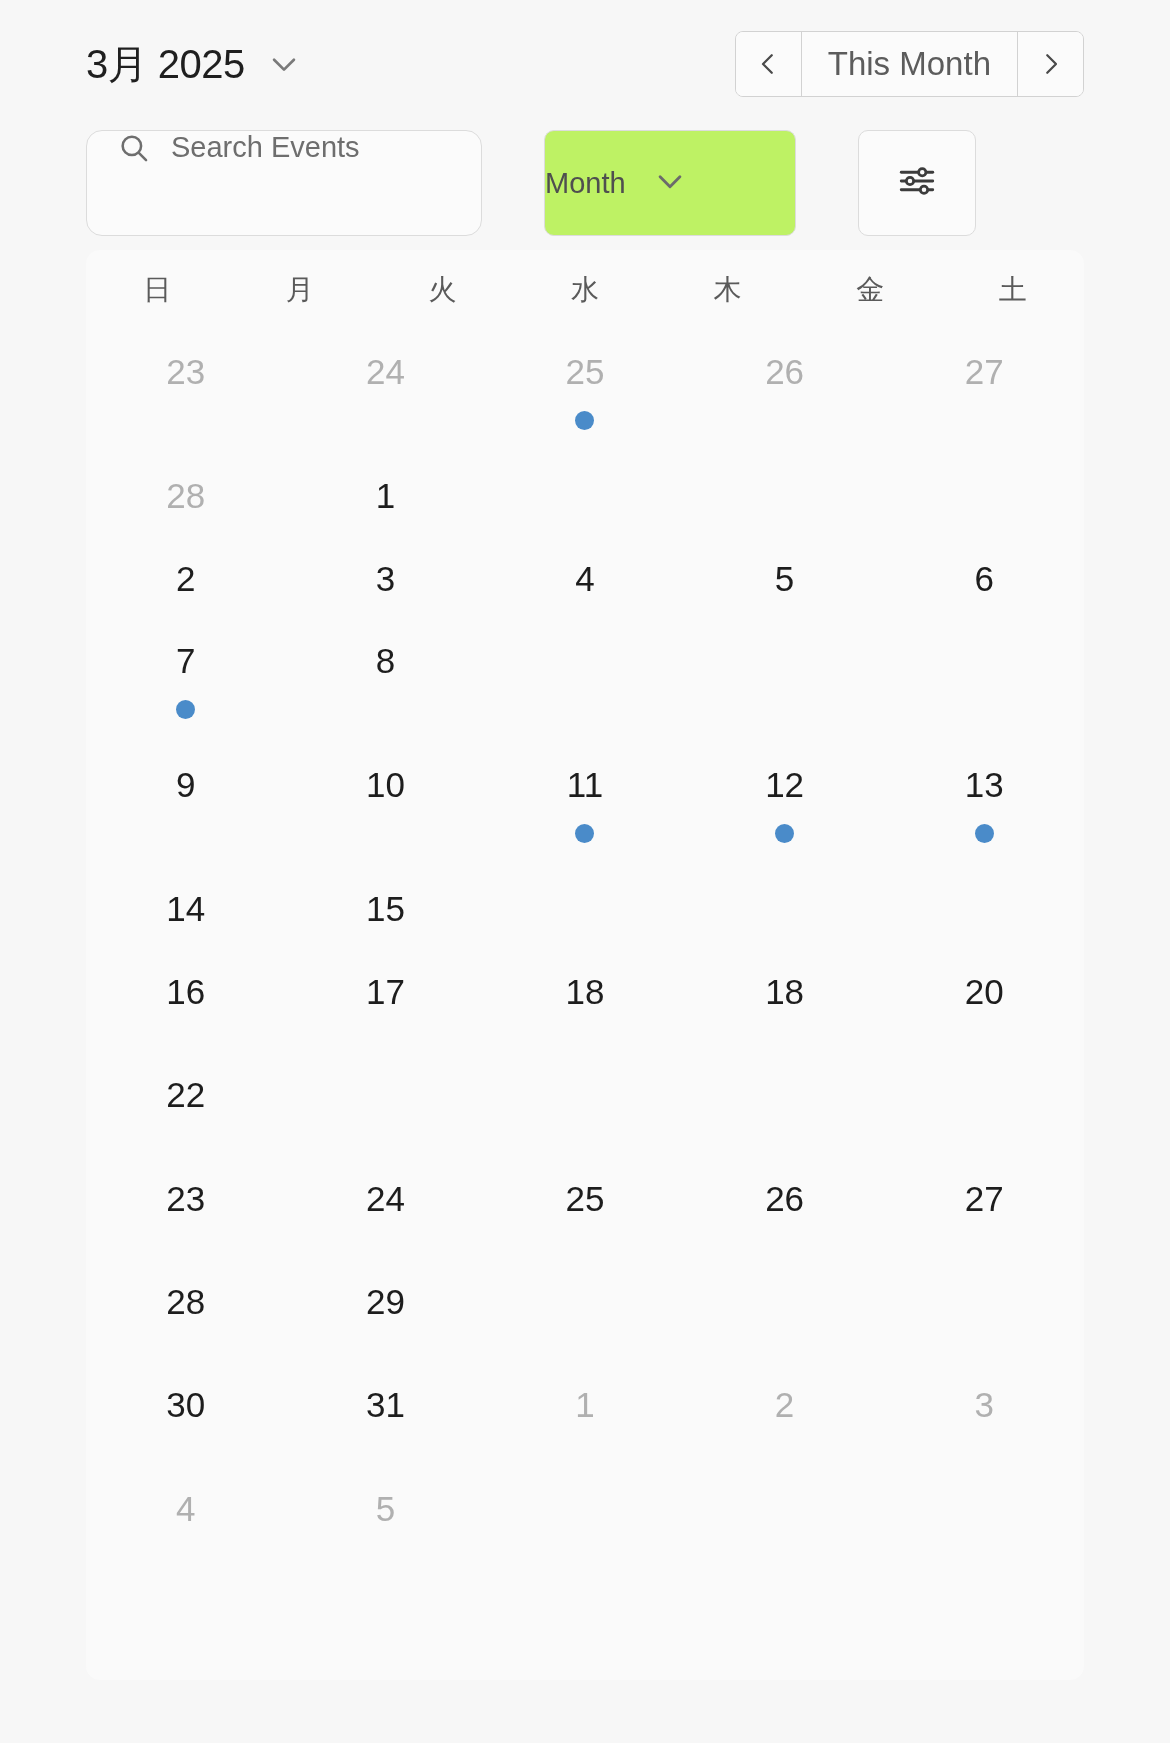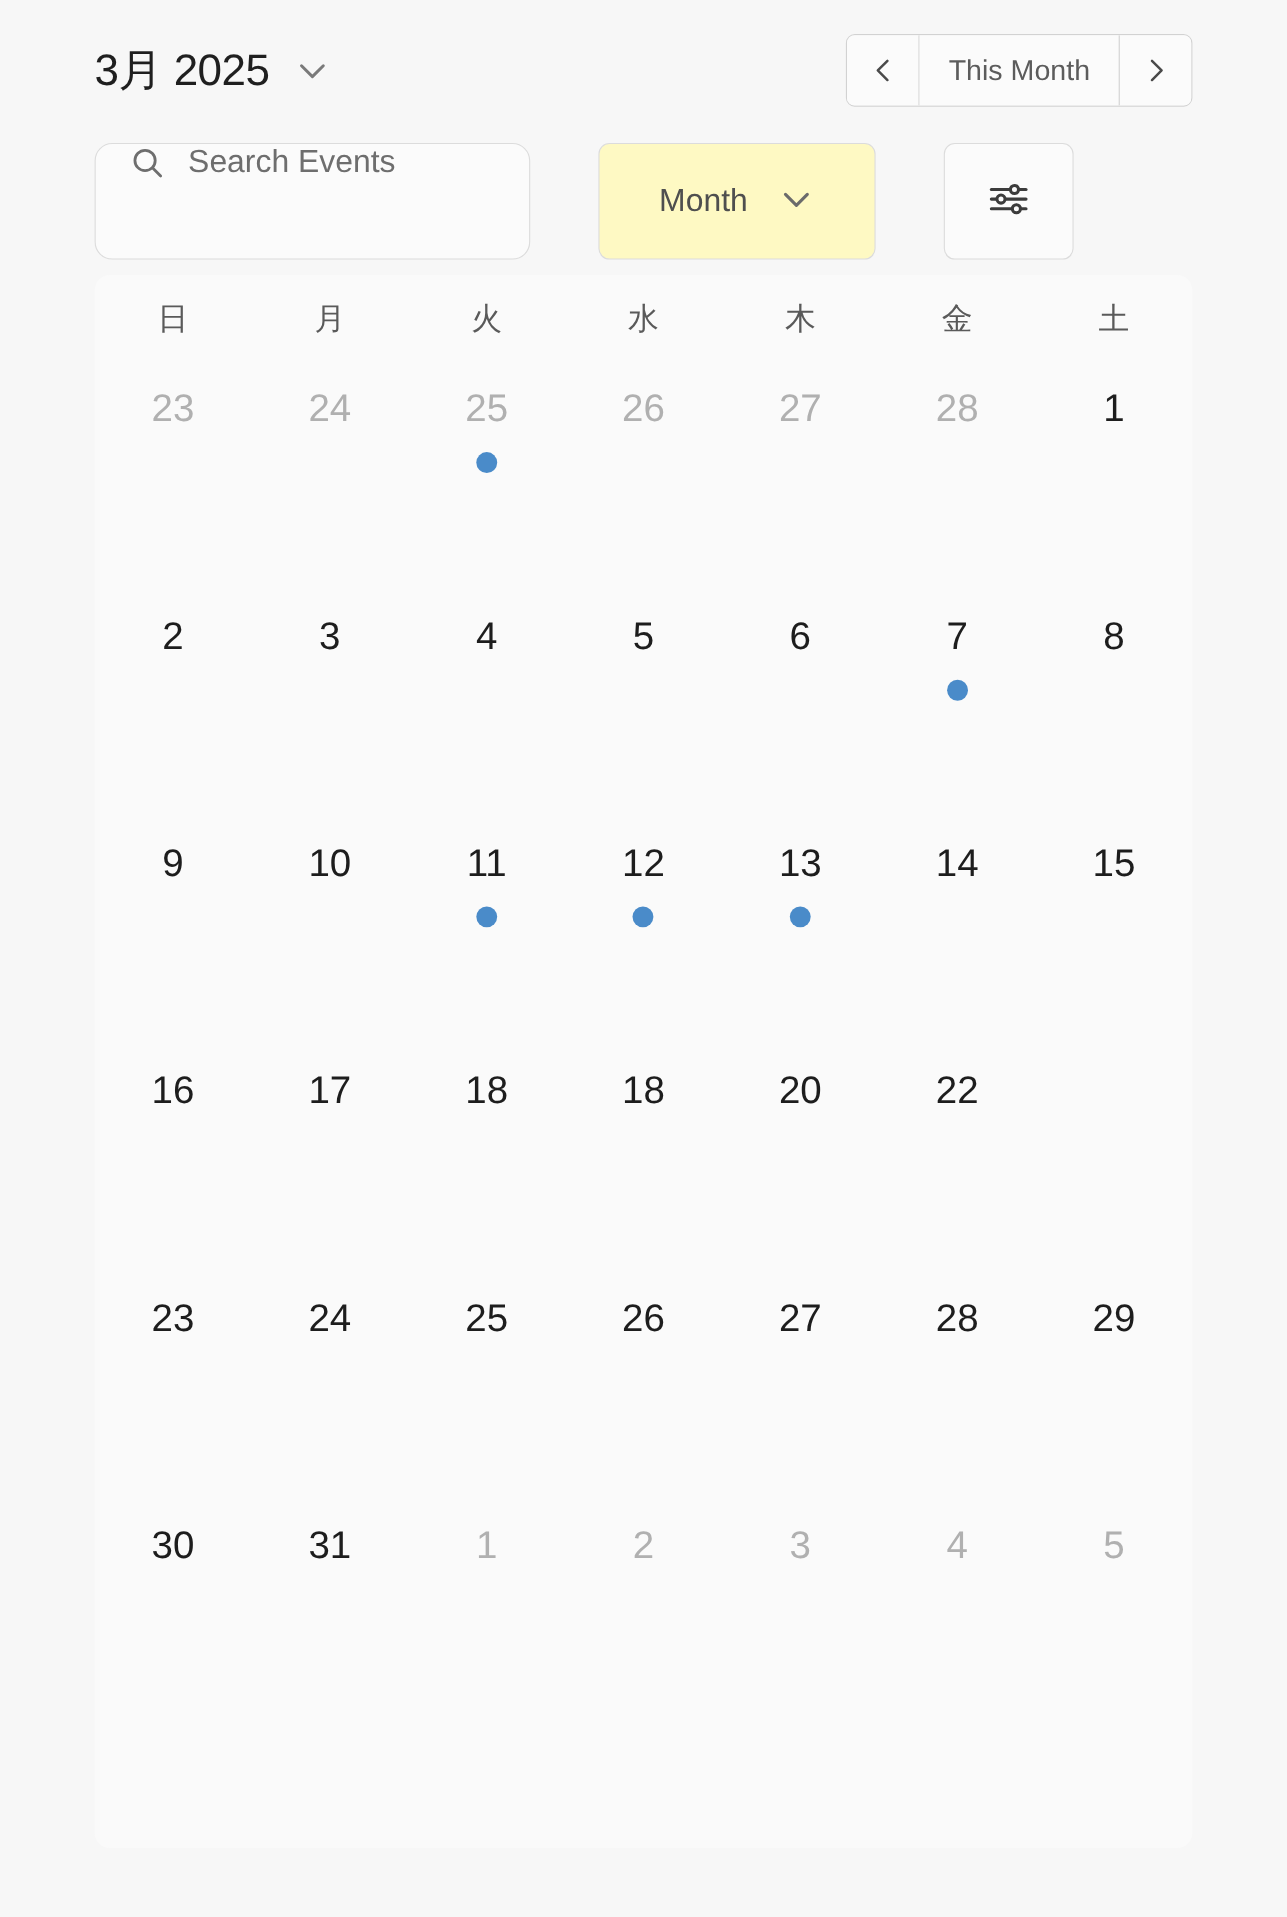--- a/index.html
+++ b/index.html
@@ -77,21 +77,21 @@
     border: none;
   }
   .nav-btn:first-child { border-right: 1px solid #d2d2d2; }
   .nav-btn:last-child  { border-left: 1px solid #d2d2d2; }
 
   .nav-label {
     display: flex;
     align-items: center;
     justify-content: center;
     padding: 0 26px;
-    font-size: 26px;
+    font-size: 33px;
     color: #5c5c5c;
     white-space: nowrap;
     cursor: pointer;
     background: #fbfbfb;
   }
 
   
   .controls {
     display: flex;
     align-items: center;
@@ -117,24 +117,23 @@
     font-size: 29px;
     color: #6e6e6e;
     white-space: nowrap;
   }
 
   .view-select {
     width: 252px;
     height: 106px;
     border: 1px solid #dcdcdc;
     border-radius: 10px;
-    background: #fef9c3;
-    display: flex;
-    align-items: center;
-    justify-content: center;
+    background: #bef264;
+    display: flex;
+    align-items: center;
     gap: 27px;
     cursor: pointer;
   }
 
   .view-select-label {
     font-size: 29px;
     color: #4f4f4f;
   }
 
   .filter-btn {
@@ -173,21 +172,21 @@
   }
 
   .weeks {
     display: grid;
     grid-template-rows: repeat(6, 1fr);
     height: 1240px;
   }
 
   .week-row {
     display: grid;
-    grid-template-columns: repeat(7, 1fr);
+    grid-template-columns: repeat(5, 1fr);
   }
 
   .day-cell {
     position: relative;
     display: flex;
     flex-direction: column;
     align-items: center;
     padding-top: 24px;
     cursor: pointer;
   }

